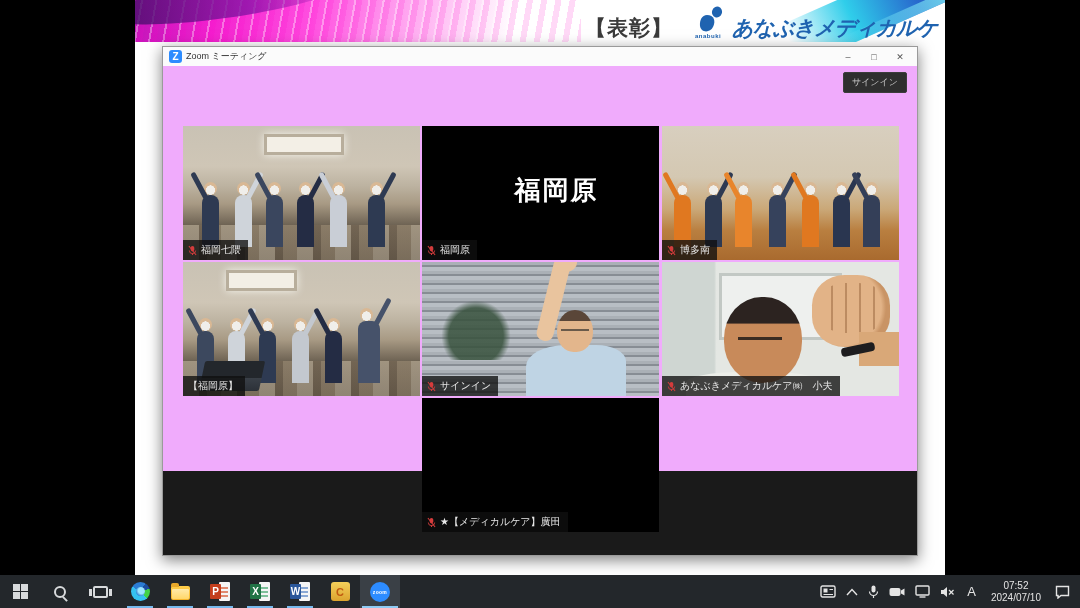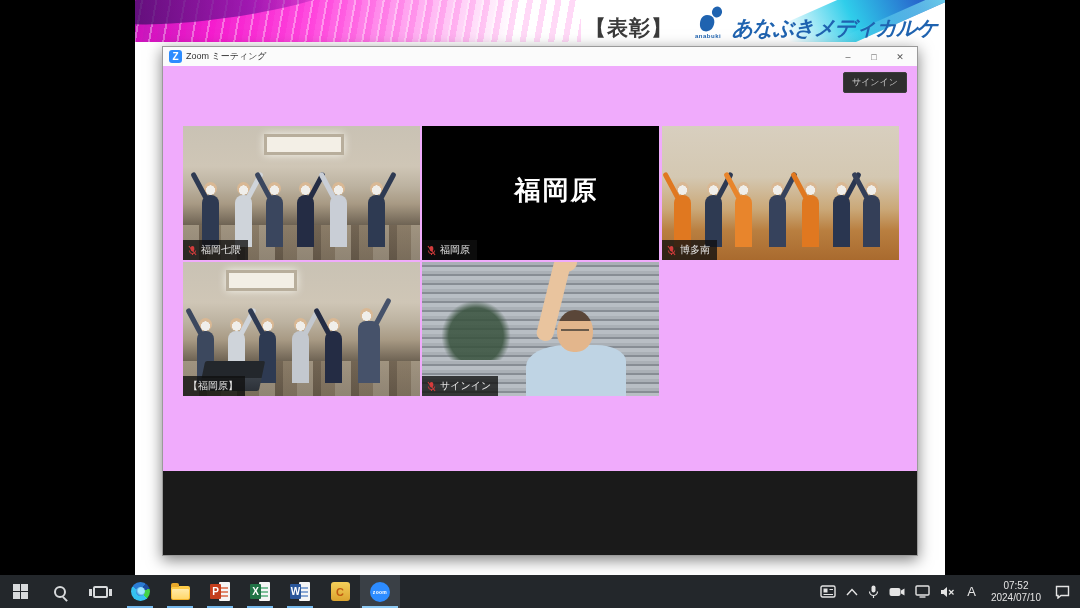--- a/index.html
+++ b/index.html
@@ -262,21 +262,53 @@
         <svg class="mic-muted" viewBox="0 0 10 12">
             <rect x="3" y="1" width="4" height="6" rx="2" fill="#d43c3c"></rect>
             <path d="M1.5 6 A3.5 3.5 0 0 0 8.5 6" stroke="#d43c3c" fill="none"></path>
             <rect x="4.4" y="9" width="1.2" height="2" fill="#d43c3c"></rect>
             <line x1="1" y1="1" x2="9" y2="11" stroke="#d43c3c" stroke-width="1.2"></line>
           </svg>
         <span>サインイン</span>
       </div>
     </div>
 
-
+    <div class="tile t6">
+      <div class="scene-board">
+        <div class="board-frame"></div>
+        <div class="man6-body"></div>
+        <div class="man6-head"></div>
+        <div class="man6-brow"></div>
+        <div class="fist"></div>
+        <div class="fist-fingers"></div>
+        <div class="fist-arm"></div>
+        <div class="watch"></div>
+      </div>
+      <div class="tile-label">
+        <svg class="mic-muted" viewBox="0 0 10 12">
+            <rect x="3" y="1" width="4" height="6" rx="2" fill="#d43c3c"></rect>
+            <path d="M1.5 6 A3.5 3.5 0 0 0 8.5 6" stroke="#d43c3c" fill="none"></path>
+            <rect x="4.4" y="9" width="1.2" height="2" fill="#d43c3c"></rect>
+            <line x1="1" y1="1" x2="9" y2="11" stroke="#d43c3c" stroke-width="1.2"></line>
+          </svg>
+        <span>あなぶきメディカルケア㈱　小夫</span>
+      </div>
+    </div>
+
+    <div class="tile t7">
+      <div class="tile-label">
+        <svg class="mic-muted" viewBox="0 0 10 12">
+            <rect x="3" y="1" width="4" height="6" rx="2" fill="#d43c3c"></rect>
+            <path d="M1.5 6 A3.5 3.5 0 0 0 8.5 6" stroke="#d43c3c" fill="none"></path>
+            <rect x="4.4" y="9" width="1.2" height="2" fill="#d43c3c"></rect>
+            <line x1="1" y1="1" x2="9" y2="11" stroke="#d43c3c" stroke-width="1.2"></line>
+          </svg>
+        <span>★【メディカルケア】廣田</span>
+      </div>
+    </div>
   </div>
 </div>
 
 <div class="taskbar">
   <div class="tb-left">
     <div class="tb-item">
       <div class="win-start">
           <div></div>
           <div></div>
           <div></div>

